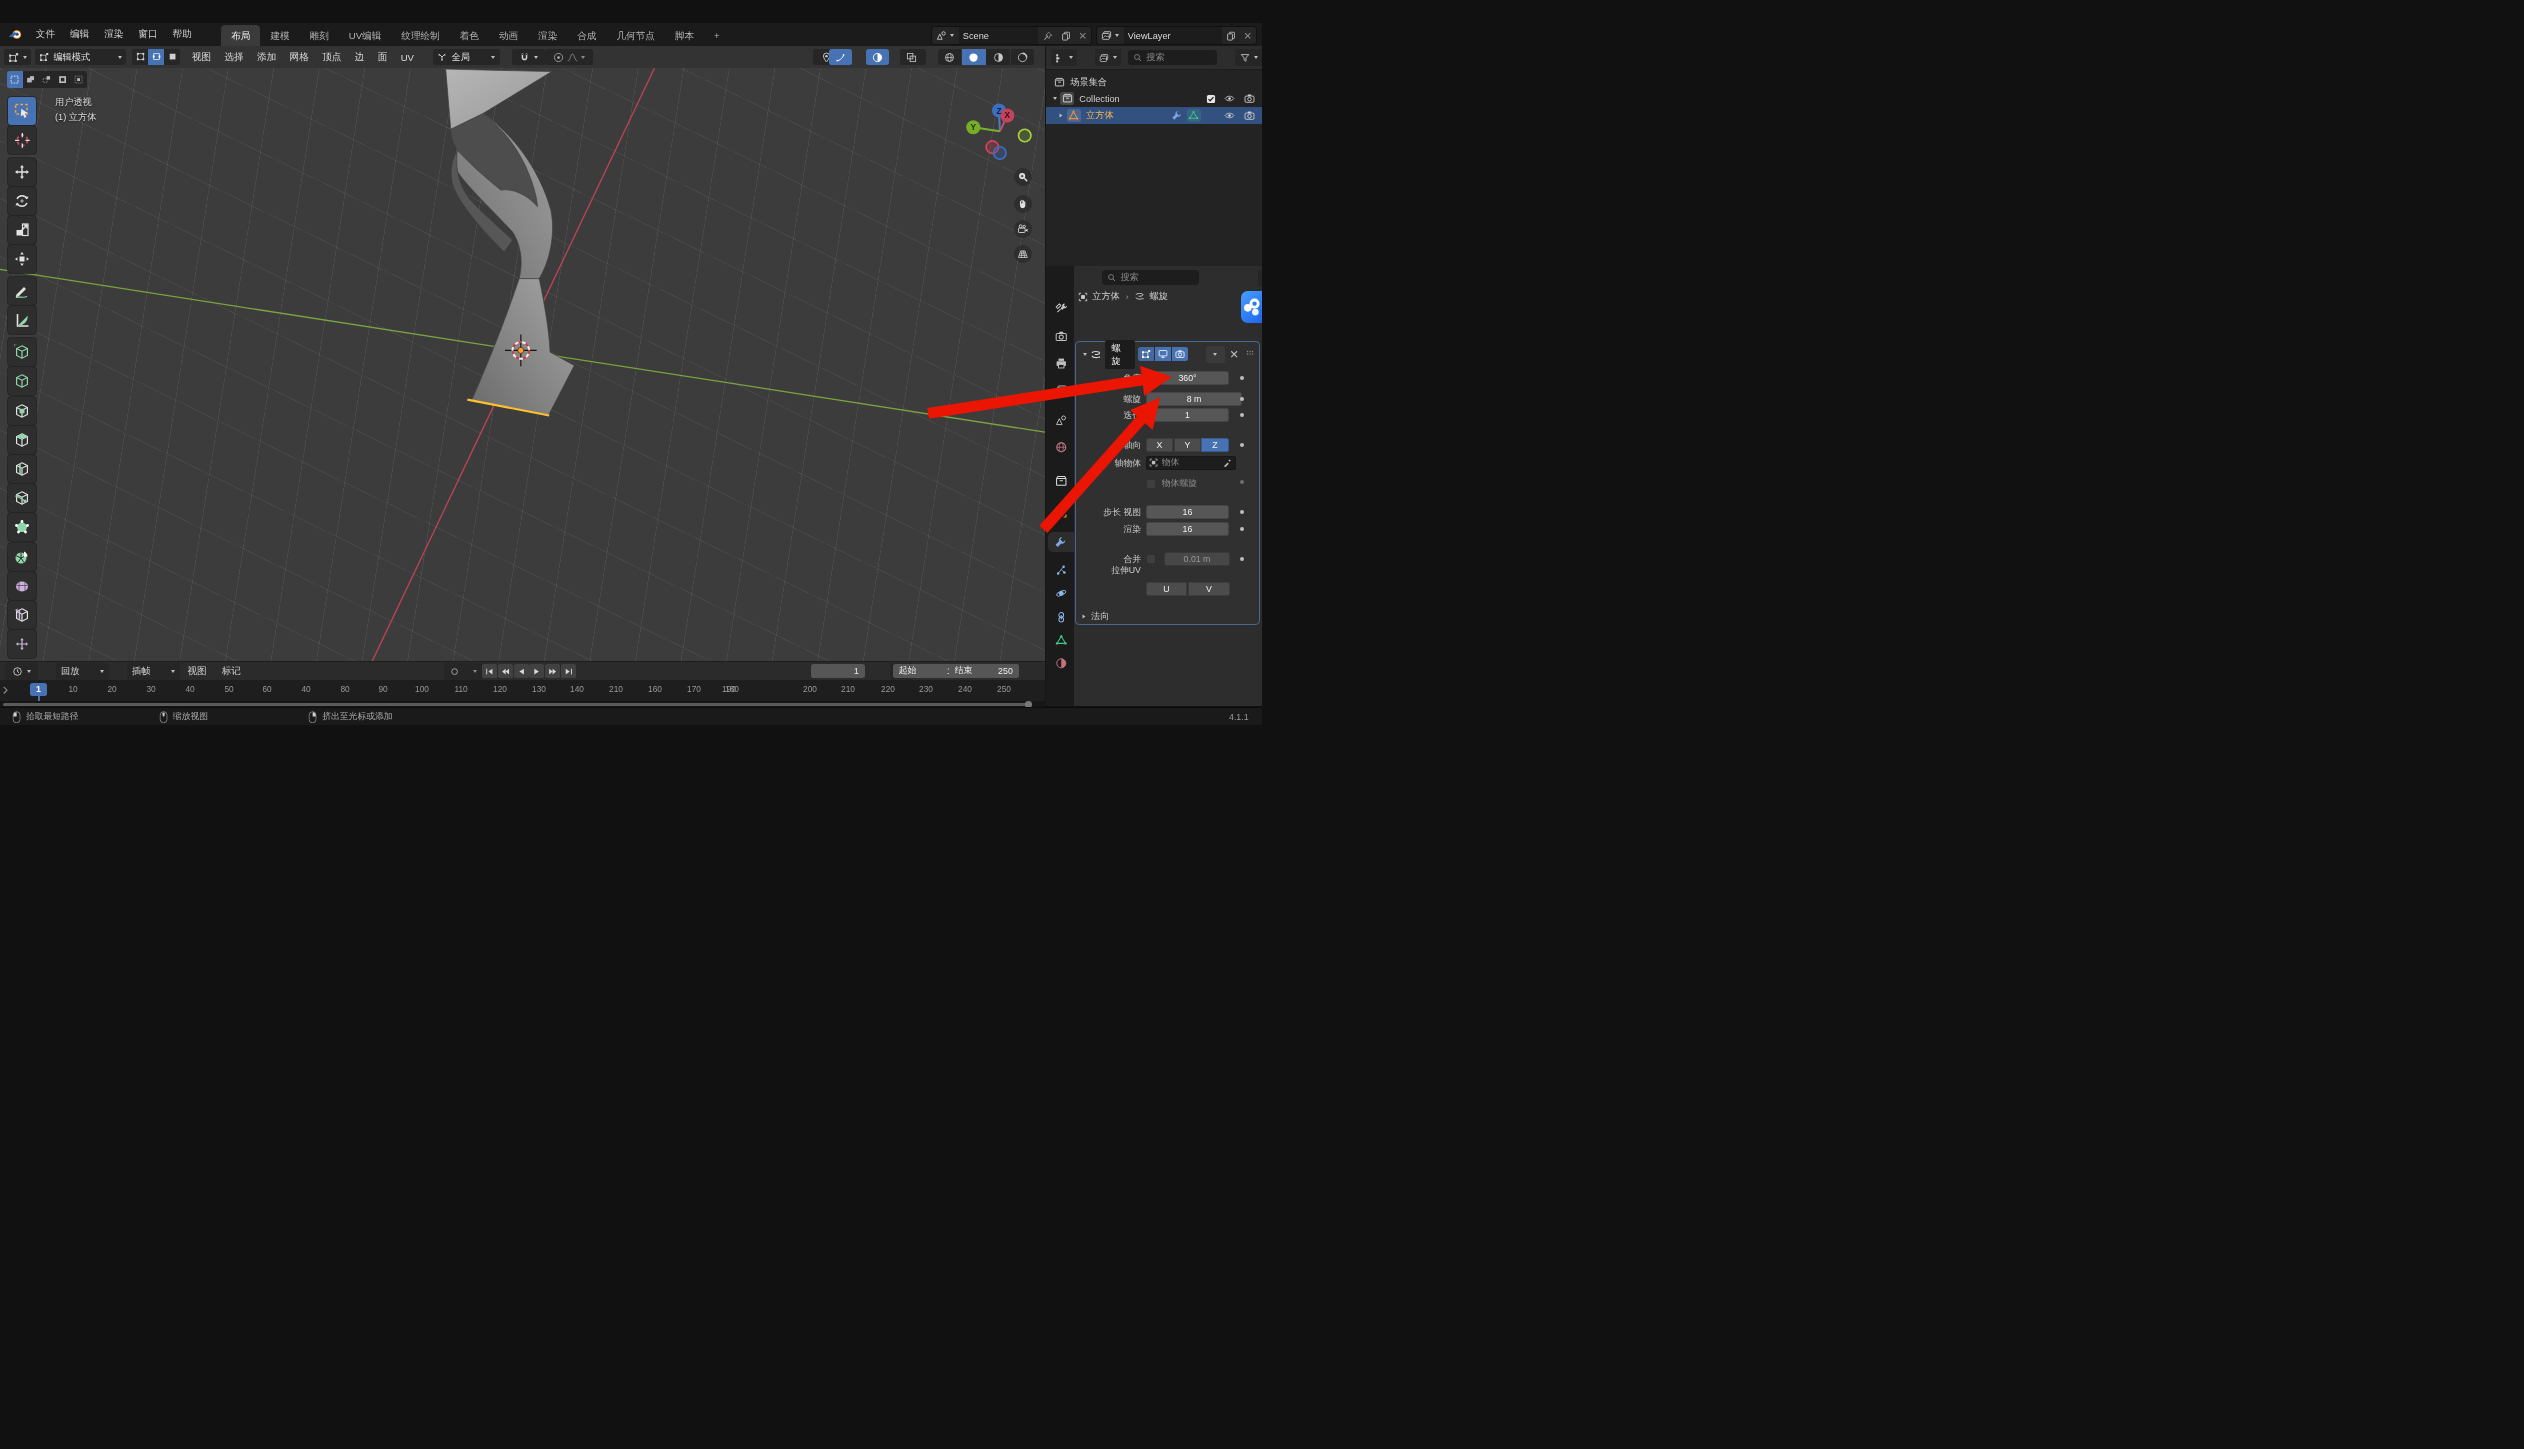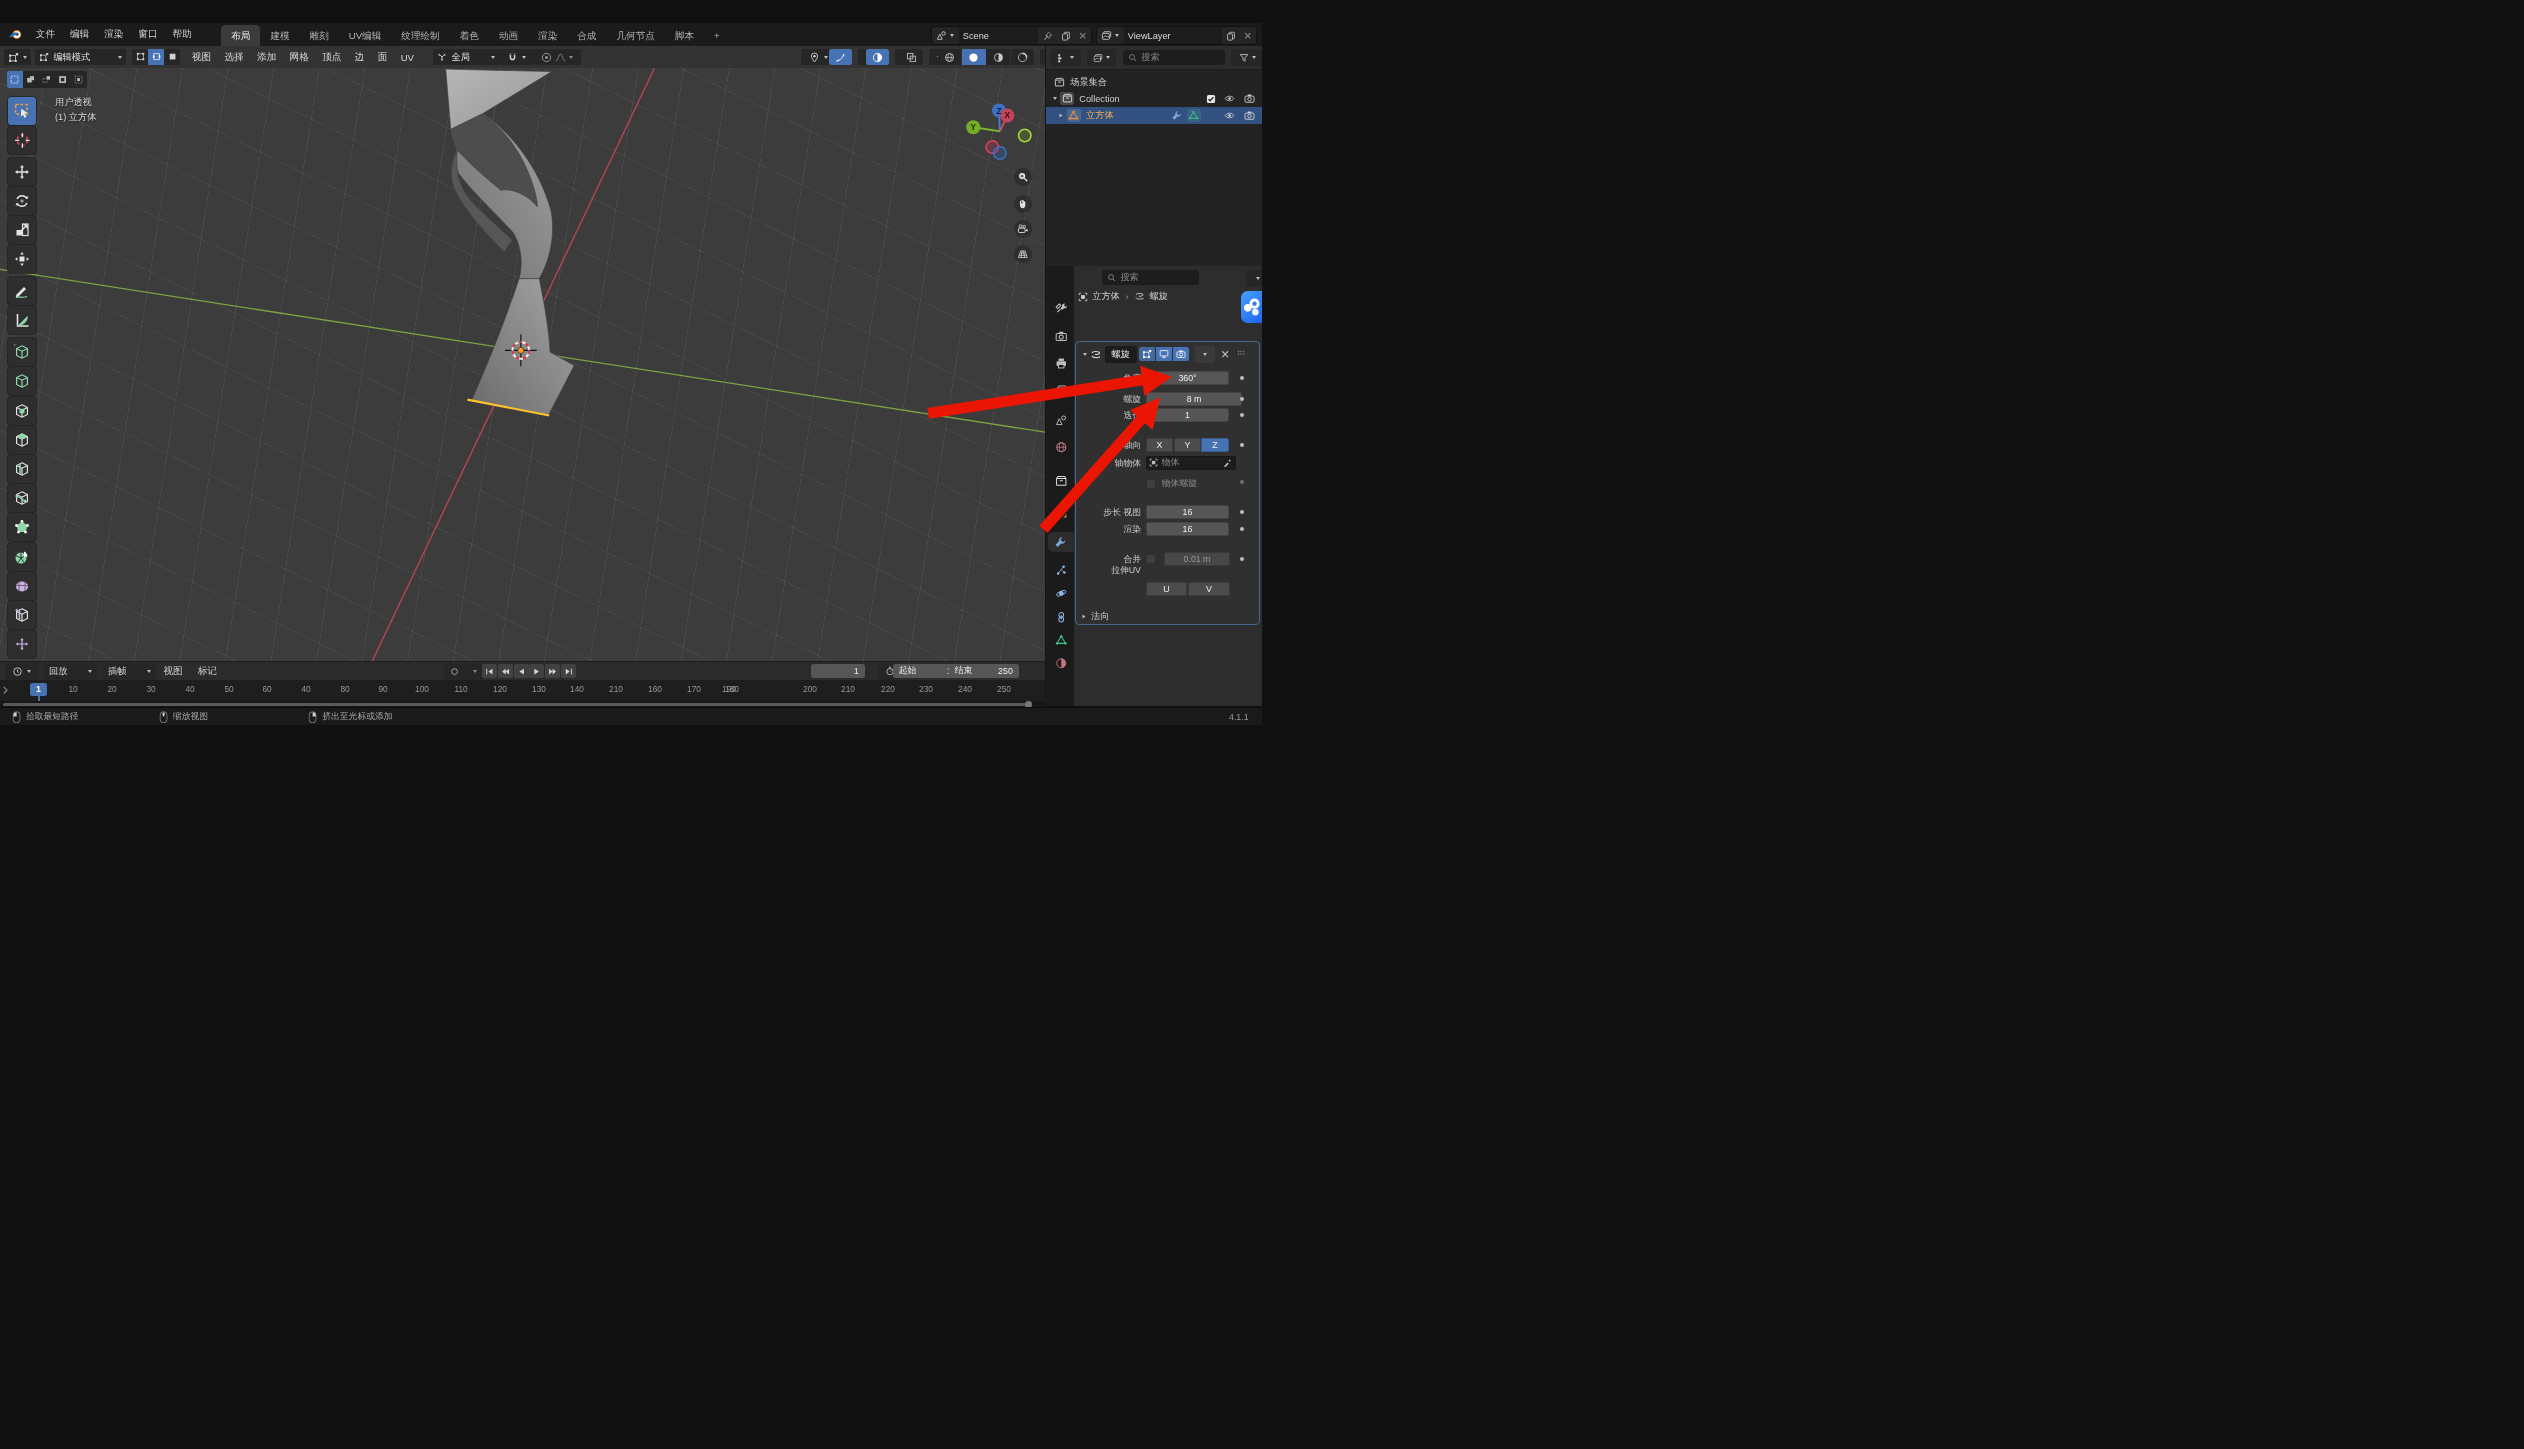--- a/index.html
+++ b/index.html
@@ -19,21 +19,21 @@
   .wtab.active{background:#3b3b3b;color:#f1f1f1;}
   .idwidget{height:17.5px;background:#252525;border:0.8px solid #111;border-radius:3.3px;display:flex;align-items:center;color:#dcdcdc;}
   .idwidget .seg{display:flex;align-items:center;height:100%;padding:0 4.2px;}
   .idwidget .dark{background:#1c1c1c;}
   
   .vph{left:0;top:46px;width:1045px;height:22px;background:#333333;border-bottom:0.8px solid #242424;display:flex;align-items:center;}
   .vph .widget{background:#262626;border-radius:2.5px;height:16.7px;display:flex;align-items:center;padding:0 4.2px;margin-left:4.2px;color:#e0e0e0;}
   .vph .m{padding:0 6.7px;color:#dadada;font-size:9.6px;}
   .selbtn{width:16px;height:16.7px;background:#262626;display:flex;align-items:center;justify-content:center;}
   .selbtn.on{background:#4772b3;}
-  .hbtn{height:16.7px;background:#262626;border-radius:2.5px;display:flex;align-items:center;justify-content:center;margin-left:6px;padding:0 2.5px;}
+  .hbtn{height:16.7px;background:#262626;border-radius:2.5px;display:flex;align-items:center;justify-content:center;margin-left:18px;padding:0 2.5px;}
   .hbtn.on{background:#4772b3;}
   .chev{width:0;height:0;border-left:2.9px solid transparent;border-right:2.9px solid transparent;border-top:3.3px solid #bdbdbd;margin-left:3.3px;}
   
   .vp{left:0;top:68px;width:1045px;height:594px;background:#3c3c3c;overflow:hidden;}
   .vp-grid{left:0;top:0;width:100%;height:100%;
     background:
      repeating-linear-gradient(99deg, rgba(170,170,170,.13) 0 0.8px, transparent 0.8px 45px),
      repeating-linear-gradient(26deg, rgba(170,170,170,.11) 0 0.8px, transparent 0.8px 52px);}
   .ovl-text{color:#d9d9d9;font-size:9.2px;text-shadow:0 0.8px 1.7px rgba(0,0,0,.6);}
   .navbtn{width:18.4px;height:18.4px;border-radius:50%;background:rgba(35,35,35,.55);display:flex;align-items:center;justify-content:center;}

